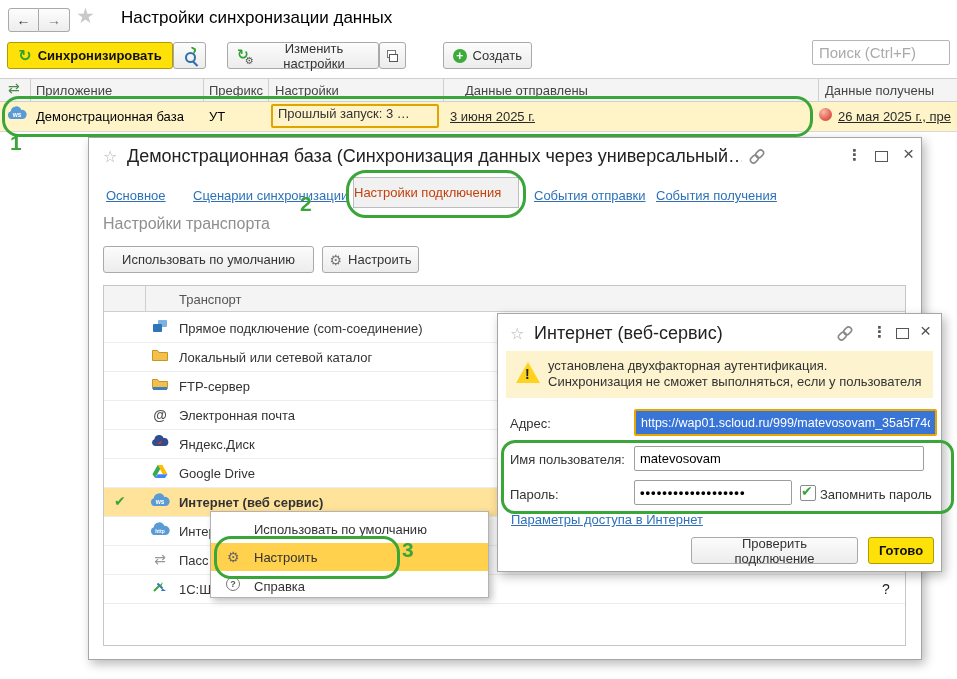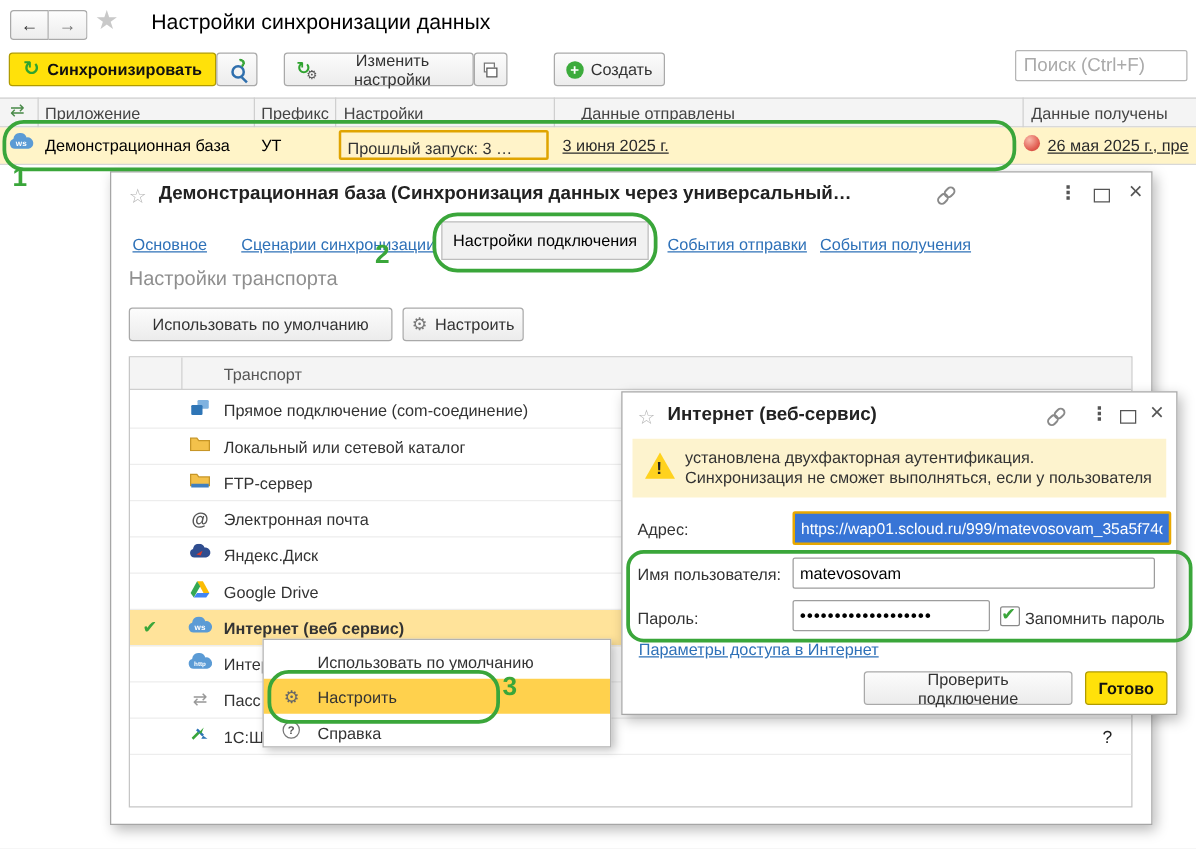--- a/index.html
+++ b/index.html
@@ -1,48 +1,48 @@
 <!DOCTYPE html>
 <html><head>
 <meta charset="utf-8">
 <style>
   html,body{margin:0;padding:0;background:#e9e9e9}
   .screen{position:relative;width:957px;height:679px;background:#fff;overflow:hidden;
           font-family:"Liberation Sans","DejaVu Sans",sans-serif;font-size:13px;color:#333}
   .abs{position:absolute}
   
   .w{position:absolute;background:#fff;border:1px solid #a6a6a6;box-shadow:3px 4px 10px rgba(0,0,0,.28)}
-  .wtitle{font-size:15px;font-weight:bold;color:#222;white-space:nowrap;overflow:hidden}
+  .wtitle{font-size:18px;font-weight:normal;color:#222;white-space:nowrap;overflow:hidden}
   .star-o{color:#b5b5b5;font-size:16px}
   .kebab{font-size:15px;font-weight:bold;color:#555;line-height:1}
   .maxic{width:11px;height:9px;border:1.5px solid #555;display:inline-block}
   .closeic{font-size:19px;color:#555;line-height:1}
   
   .btn{position:absolute;display:flex;align-items:center;justify-content:center;gap:6px;
        background:linear-gradient(#fcfcfc,#ececec);border:1px solid #a9a9a9;border-radius:3px;
        font-family:inherit;font-size:13px;color:#333;height:27px;box-sizing:border-box;padding:0 9px;cursor:pointer}
   .btn.yellow{background:#ffe10a;border-color:#b09b00;font-weight:bold;color:#111}
   .navbtn{width:31px;height:24px;display:flex;align-items:center;justify-content:center;
           background:linear-gradient(#fdfdfd,#ededed);border:1px solid #a9a9a9;font-size:14px;color:#333;cursor:pointer;padding:0}
   
   .thead{background:#f4f4f4;border-top:1px solid #cfcfcf;border-bottom:1px solid #cfcfcf;box-sizing:border-box}
   .hsep{width:1px;background:#cfcfcf}
   .hlabel{color:#444}
   .ulink{color:#2a2a2a;text-decoration:underline;cursor:pointer}
   .blulink{color:#2e71b8;text-decoration:underline;cursor:pointer}
   .statecell{border:2px solid #e0a400;border-radius:2px;background:#fff3c9;box-sizing:border-box;
-             display:flex;align-items:flex-end;padding-left:5px;white-space:nowrap;overflow:hidden}
+             display:flex;align-items:flex-start;padding-left:5px;white-space:nowrap;overflow:hidden}
   .orb{width:13px;height:13px;border-radius:50%;background:radial-gradient(circle at 35% 30%,#f9b9aa,#e05a4e 65%,#c14036)}
   
   .anno{position:absolute;border:3px solid #3aa63a;border-radius:16px;pointer-events:none;z-index:40}
   .annonum{position:absolute;color:#3aa63a;font-weight:bold;font-size:21px;z-index:40}
   
   .tablink{position:absolute;font-size:13px}
   .activetab{position:absolute;background:#f1f1f1;border:1px solid #bdbdbd;box-sizing:border-box;
-             display:flex;align-items:center;justify-content:center;color:#000000;cursor:pointer}
+             display:flex;align-items:center;color:#c2410c;cursor:pointer}
   .secttl{font-size:16px;color:#8f8f8f}
   
   .ttable{position:absolute;border:1px solid #c6c6c6;box-sizing:border-box;background:#fff}
   .trow{position:absolute;left:0;width:100%;height:29px;border-bottom:1px solid #ededed;box-sizing:border-box;cursor:pointer}
   .trow .lbl{position:absolute;left:75px;top:7px;white-space:nowrap}
   .trow .ric{position:absolute;left:45px;top:5px;width:22px;text-align:center}
   .trow.sel{background:#ffe39a;font-weight:bold}
   
   .menu{position:absolute;background:#fff;border:1px solid #b3b3b3;box-shadow:3px 3px 7px rgba(0,0,0,.25);z-index:20}
   .mitem{position:absolute;left:0;width:100%;height:27px;box-sizing:border-box;cursor:pointer}

